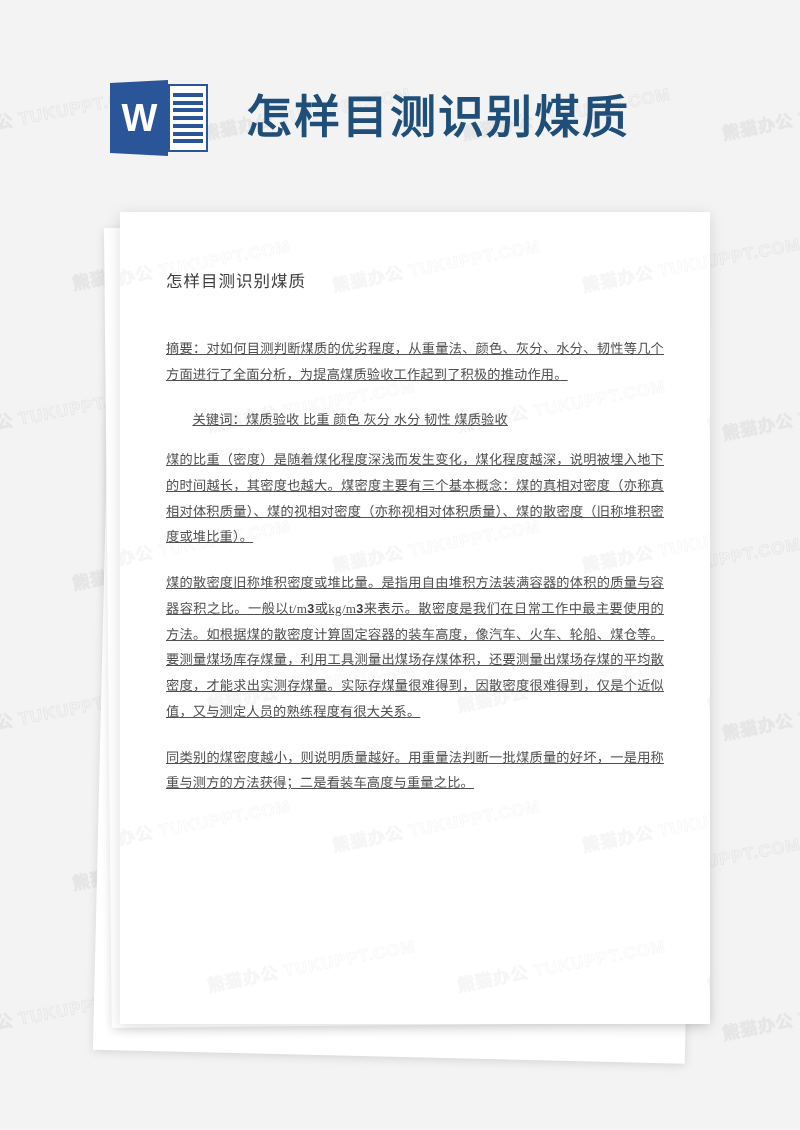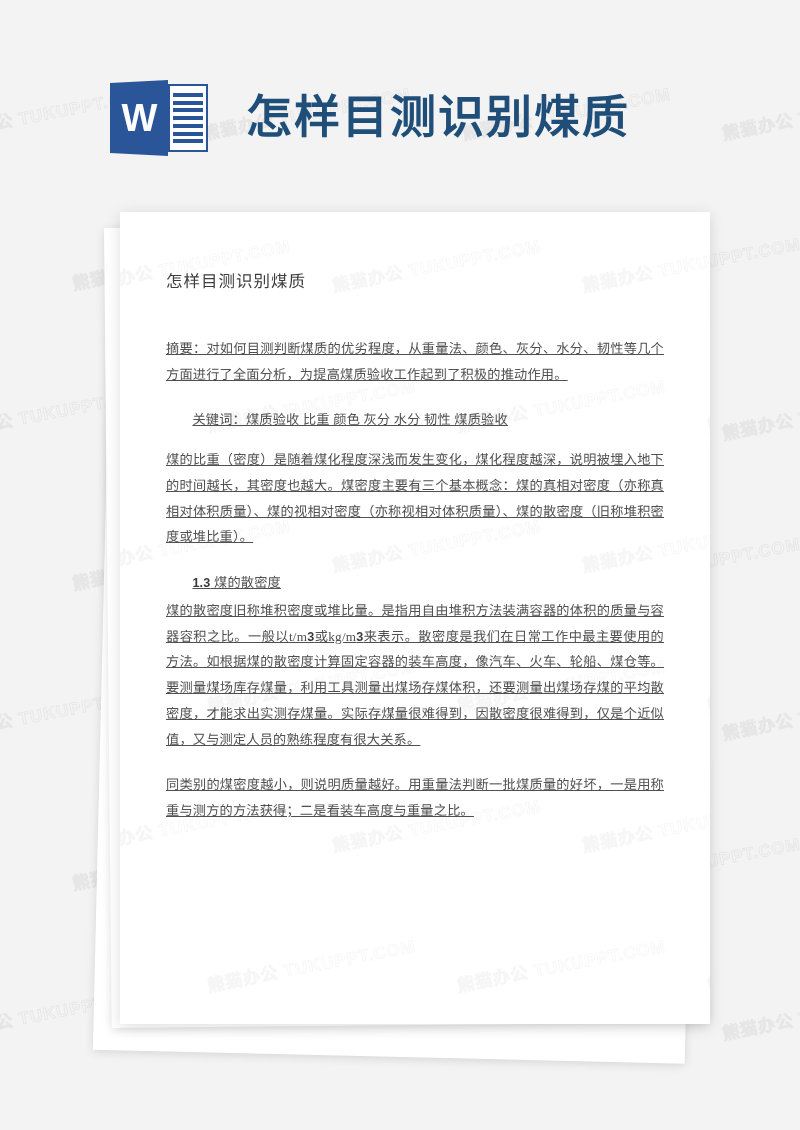--- a/index.html
+++ b/index.html
@@ -294,19 +294,18 @@
       <span class="wm" style="left: 335px; top: 760px;">熊猫办公 TUKUPPT.COM</span>
       <span class="wm" style="left: 585px; top: 760px;">熊猫办公 TUKUPPT.COM</span>
     </div>
   <div id="doc-page-inner">
     <div id="doc-content">
       <h1 class="doc-h1">怎样目测识别煤质</h1>
       <div id="paragraph-host">
           <p class="doc-p">摘要：对如何目测判断煤质的优劣程度，从重量法、颜色、灰分、水分、韧性等几个方面进行了全面分析，为提高煤质验收工作起到了积极的推动作用。</p>
           <p class="doc-p indent">关键词：煤质验收 比重 颜色 灰分 水分 韧性 煤质验收</p>
           <p class="doc-p">煤的比重（密度）是随着煤化程度深浅而发生变化，煤化程度越深，说明被埋入地下的时间越长，其密度也越大。煤密度主要有三个基本概念：煤的真相对密度（亦称真相对体积质量）、煤的视相对密度（亦称视相对体积质量）、煤的散密度（旧称堆积密度或堆比重）。</p>
-          <p class="doc-p sub-head"><b>1.3</b> 煤的散密度</p>
           <p class="doc-p">煤的散密度旧称堆积密度或堆比量。是指用自由堆积方法装满容器的体积的质量与容器容积之比。一般以t/m<b>3</b>或kg/m<b>3</b>来表示。散密度是我们在日常工作中最主要使用的方法。如根据煤的散密度计算固定容器的装车高度，像汽车、火车、轮船、煤仓等。要测量煤场库存煤量，利用工具测量出煤场存煤体积，还要测量出煤场存煤的平均散密度，才能求出实测存煤量。实际存煤量很难得到，因散密度很难得到，仅是个近似值，又与测定人员的熟练程度有很大关系。</p>
           <p class="doc-p">同类别的煤密度越小，则说明质量越好。用重量法判断一批煤质量的好坏，一是用称重与测方的方法获得；二是看装车高度与重量之比。</p>
         </div>
     </div>
   </div>
 </div>
 
 </body></html>

